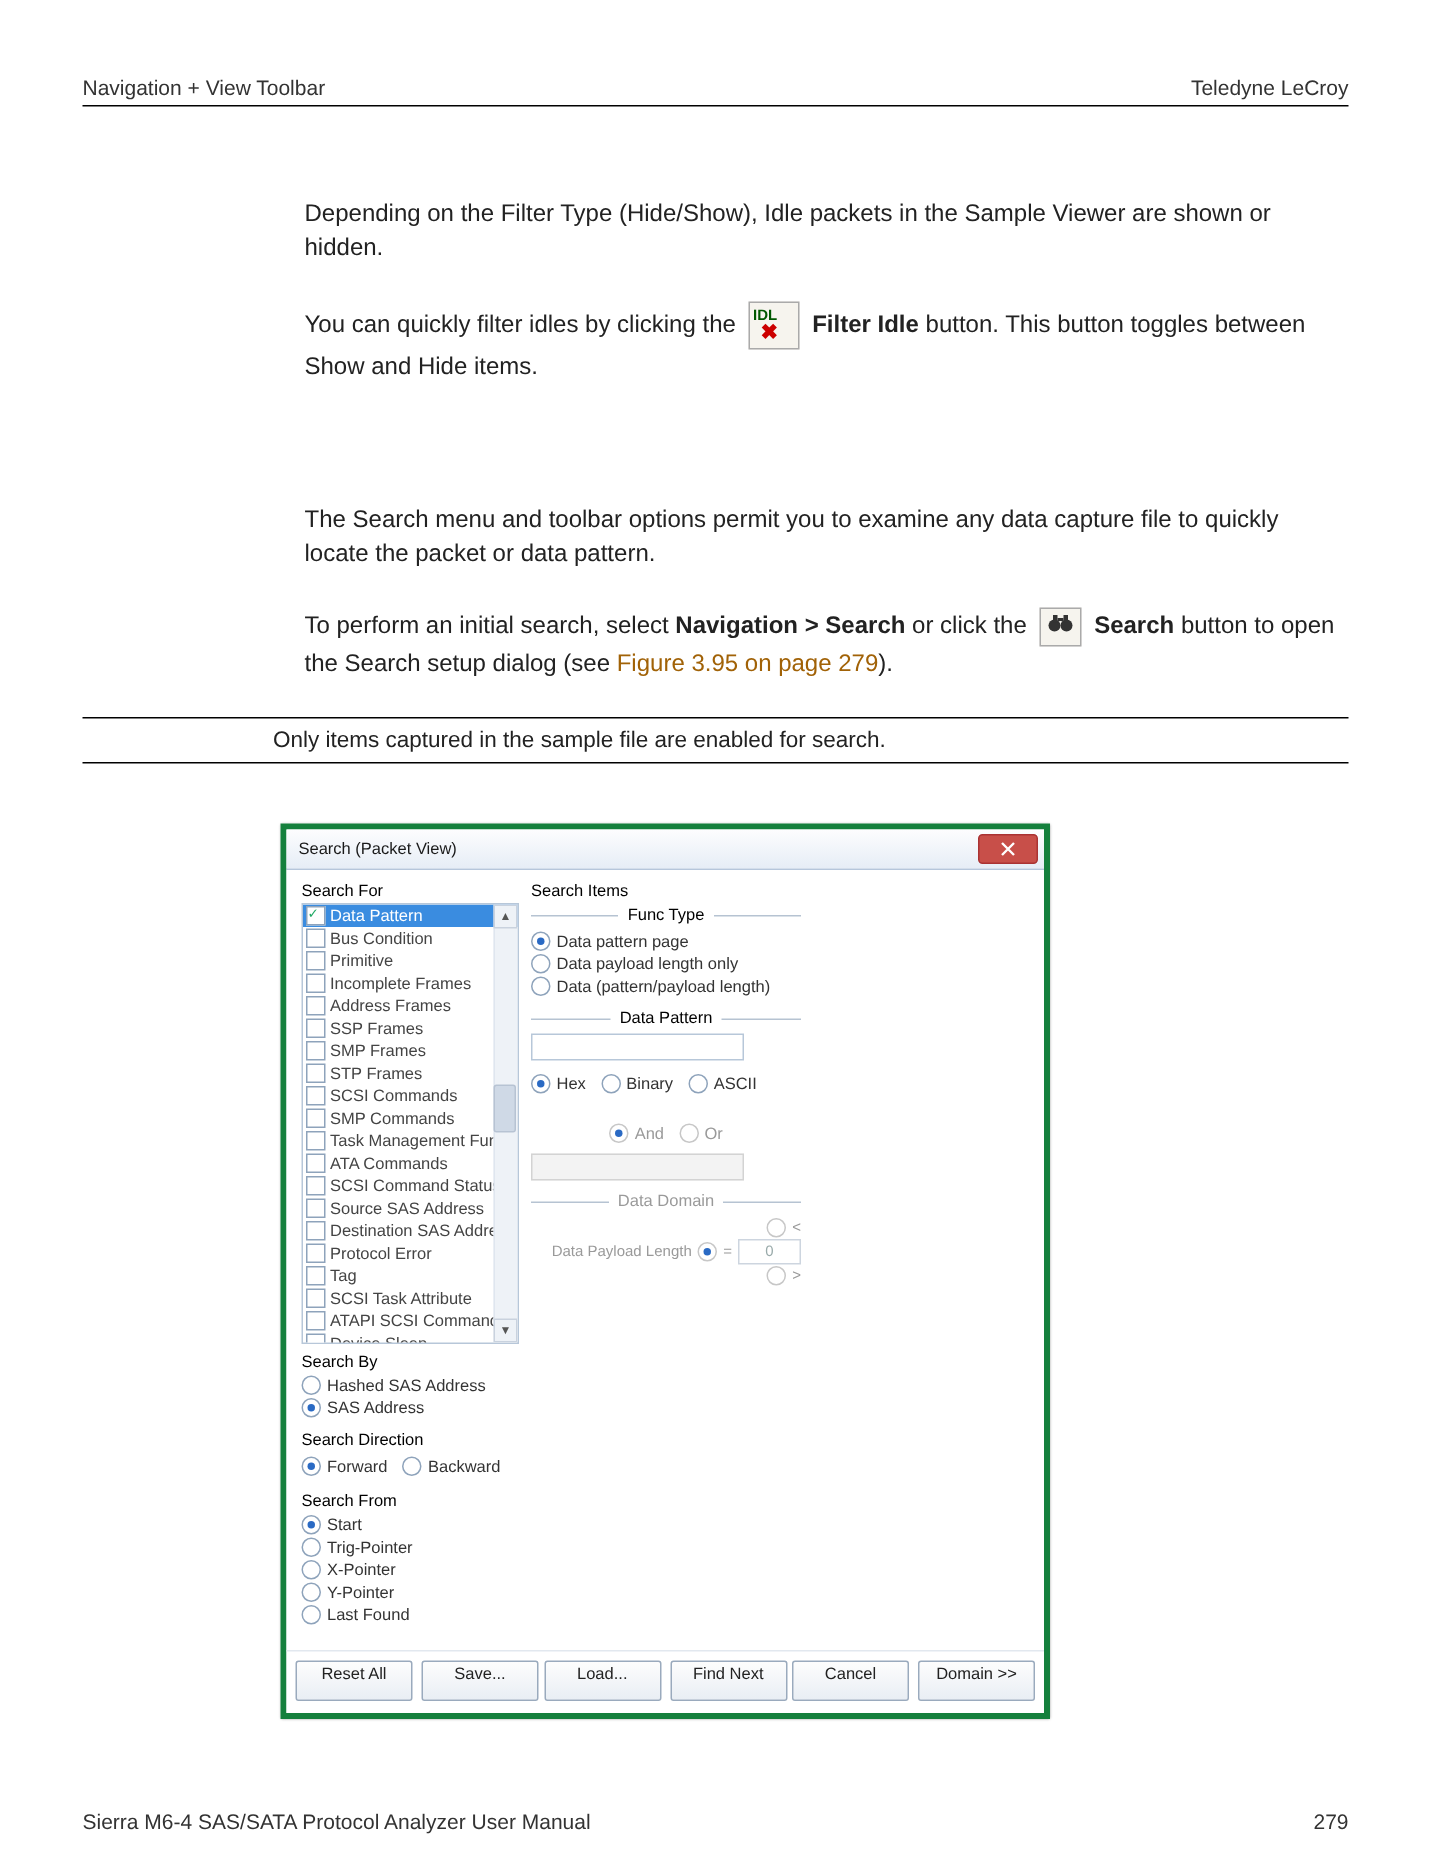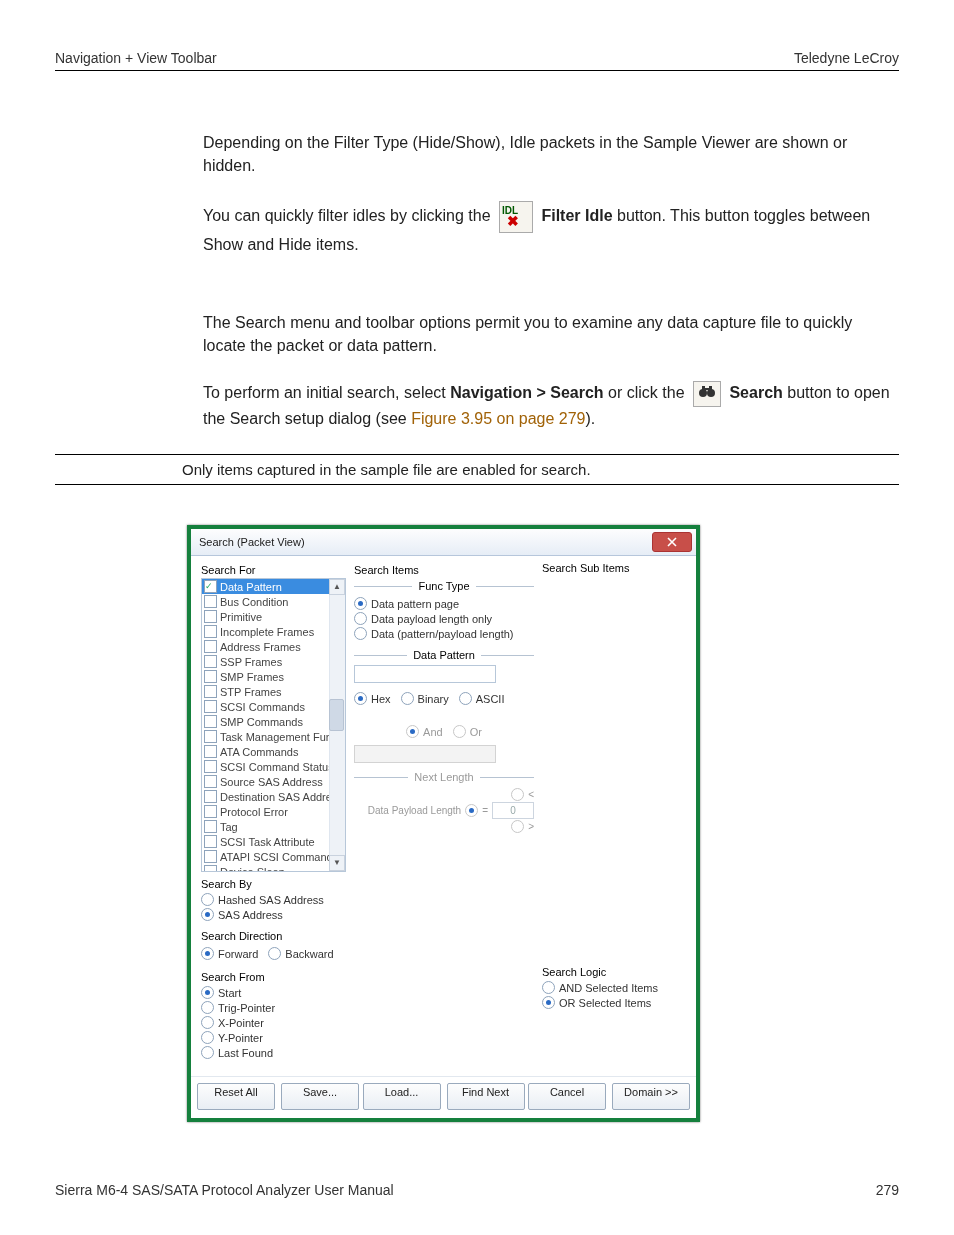--- a/index.html
+++ b/index.html
@@ -15,21 +15,21 @@
   .hdr {
     display: flex;
     justify-content: space-between;
     font-size: 14px;
     color: #333;
     border-bottom: 1px solid #000;
     padding-bottom: 4px;
     margin-bottom: 60px;
   }
   .body-text { margin-left: 148px; margin-right: 0; line-height: 1.45; }
-  .para { margin-bottom: 24px; }
+  .para { margin-bottom: 24px; margin-top: 24px; }
   .inline-icon {
     display: inline-block;
     vertical-align: middle;
     border: 1px solid #aaa;
     background: #f6f4ee;
     padding: 2px;
     margin: 0 4px;
   }
   .idl-icon { width: 28px; height: 26px; text-align:left; font-size:10px; color:#005800; font-weight:bold; position:relative; }
   .idl-icon .x { position:absolute; left:7px; bottom:1px; color:#c00; font-size:14px; font-weight:bold; }
@@ -360,21 +360,21 @@
             <div class="ri disabled">
                 <span class="rd"></span>
                 <span>Or</span>
               </div>
           </div>
           <div class="txt disabled" style="margin-top:4px;"></div>
         </div>
 
         <div class="fs-legend disabled">
             <span class="line"></span>
-            <span class="lbl">Next Length</span>
+            <span class="lbl">Data Domain</span>
             <span class="line"></span>
           </div>
         <div class="subgrp">
           <div class="dl-row">
               <span class="ri disabled">
                 <span class="rd"></span>
                 <span>&lt;</span>
               </span>
             </div>
           <div class="dl-row">
@@ -387,35 +387,20 @@
           </div>
           <div class="dl-row">
               <span class="ri disabled">
                 <span class="rd"></span>
                 <span>&gt;</span>
               </span>
             </div>
         </div>
       </div>
 
-      <div class="col col3">
-        <div class="grp-label">Search Sub Items</div>
-        <div style="height:390px"></div>
-        <div class="grp-label">Search Logic</div>
-        <div class="subgrp">
-          <div class="ri">
-              <span class="rd"></span>
-              <span>AND Selected Items</span>
-            </div>
-          <div class="ri">
-              <span class="rd on"></span>
-              <span>OR Selected Items</span>
-            </div>
-        </div>
-      </div>
     </div>
 
     <div class="dlg-foot">
       <div style="display:flex; gap:6px;">
         <div class="btn">Reset All</div>
         <div class="btn">Save...</div>
       </div>
       <div style="display:flex; gap:6px;">
         <div class="btn">Load...</div>
         <div class="btn">Find Next</div>

